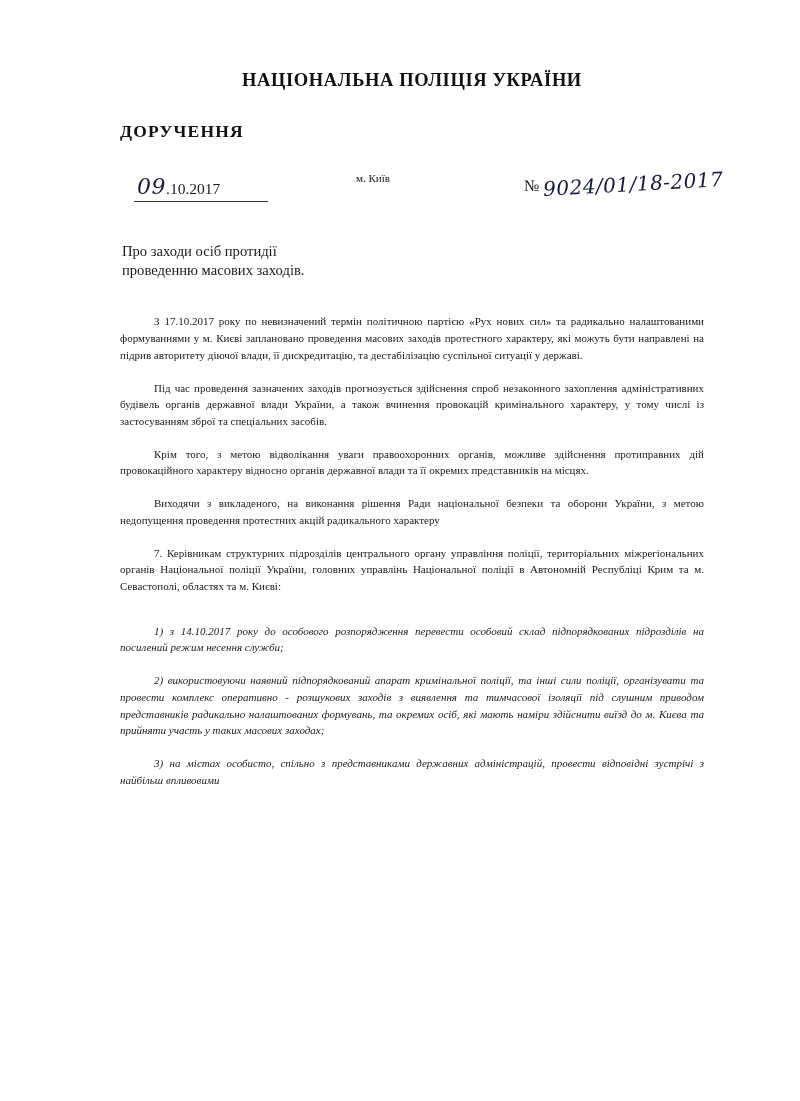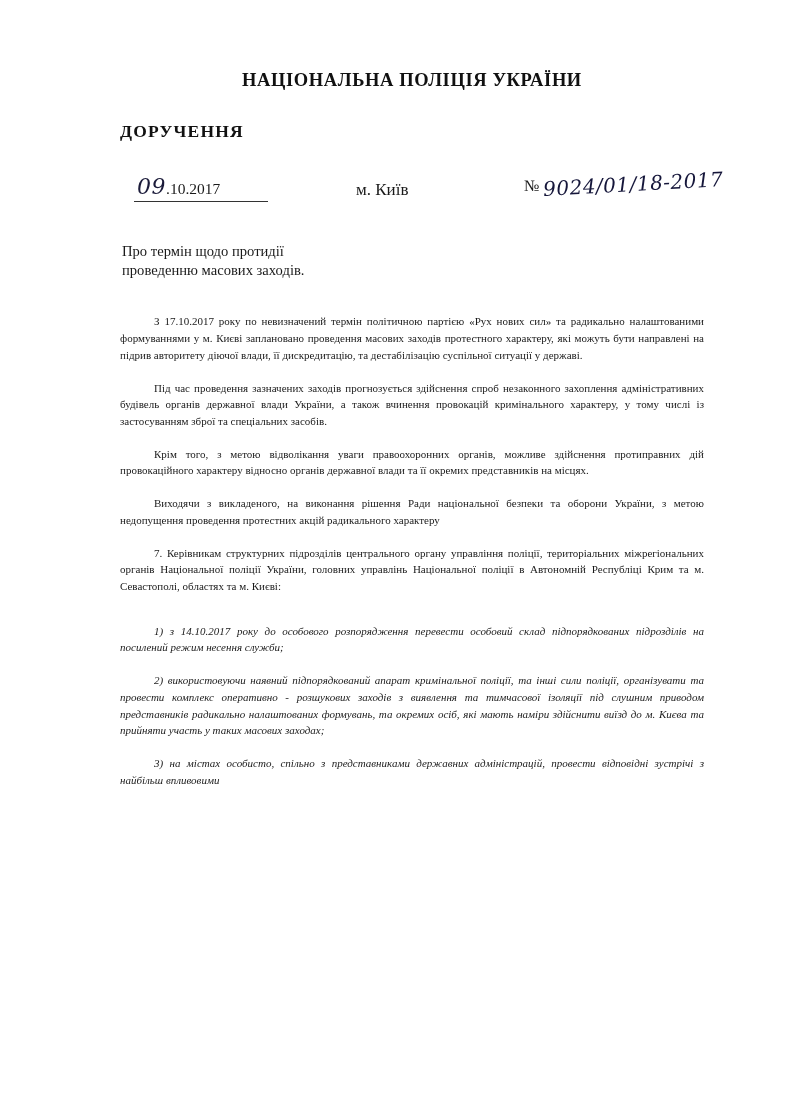--- a/index.html
+++ b/index.html
@@ -60,22 +60,22 @@
   .date-underline {
     display: inline-block;
     border-bottom: 1.3px solid #333;
     padding: 0 3px 2px 3px;
     min-width: 128px;
     text-align: left;
   }
   .city {
     position: absolute;
     left: 236px;
-    top: 8px;
-    font-size: 17px;
+    top: 0;
+    font-size: 11px;
   }
   .number-block {
     position: absolute;
     left: 404px;
     top: 0px;
     font-size: 16px;
     white-space: nowrap;
   }
   .num-hand {
     font-family: "DejaVu Serif", serif;
@@ -132,21 +132,21 @@
     <div class="date-block">
       <span class="date-underline"><span class="date-hand">09</span><span>.10.2017</span></span>
     </div>
     <div class="city">м. Київ</div>
     <div class="number-block">
       <span>№</span><span class="num-hand">9024/01/18-2017</span>
     </div>
   </div>
 
   <div class="subject">
-    <div>Про термін щодо протидії</div>
+    <div>Про заходи осіб протидії</div>
     <div>проведенню масових заходів.</div>
   </div>
 
   <div class="body">
     <p class="para">З 17.10.2017 року по невизначений термін політичною партією «Рух нових сил» та радикально налаштованими формуваннями  у м. Києві заплановано проведення масових заходів протестного характеру, які можуть бути направлені на підрив авторитету діючої влади, її дискредитацію, та дестабілізацію суспільної ситуації у державі.</p>
     <p class="para">Під час проведення зазначених заходів прогнозується здійснення спроб незаконного захоплення адміністративних будівель органів державної влади України,  а також вчинення провокацій кримінального характеру, у тому числі із застосуванням зброї та спеціальних засобів.</p>
     <p class="para">Крім того, з метою відволікання уваги правоохоронних органів, можливе здійснення протиправних дій провокаційного характеру відносно органів державної влади та її окремих представників на місцях.</p>
     <p class="para">Виходячи з викладеного, на виконання рішення Ради національної безпеки та оборони України, з метою  недопущення проведення протестних акцій  радикального характеру</p>
 
 

